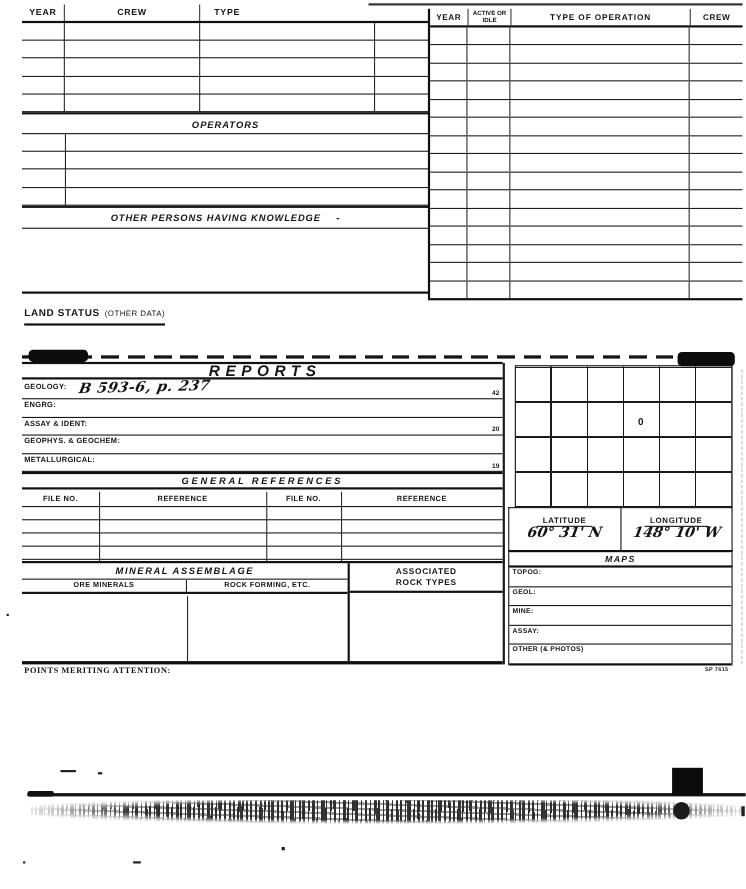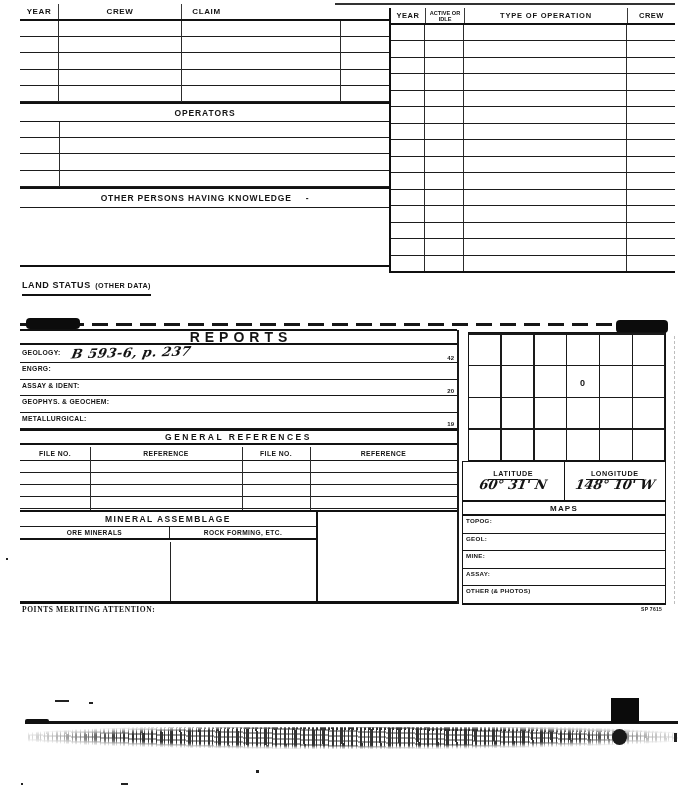--- a/index.html
+++ b/index.html
@@ -11,21 +11,21 @@
   
   #tltable{left:20px;top:4px;width:370px;}
   .tl-head{display:flex;height:17px;border-bottom:2.6px solid #111;}
   .tl-head>div{display:flex;align-items:center;justify-content:center;
                font-size:8px;font-weight:bold;letter-spacing:.6px;}
   .tl-head>div+div{border-left:1px solid #3a3a3a;}
   .w-year{width:38px}.w-owner{width:123px}.w-claim{width:159px}.w-file{width:50px}
   .tl-rows{position:relative;height:81px;}
   .lrow{height:16.2px;border-bottom:1.4px solid #1d1d1d;}
   .vline{position:absolute;top:0;bottom:0;width:1.2px;background:#2c2c2c;}
-  .band{display:flex;align-items:center;justify-content:center;font-weight:bold;}
+  .band{display:flex;align-items:center;justify-content:center;font-weight:bold;font-style:italic;}
   #operators-band{height:20px;border-top:2.6px solid #111;border-bottom:1.8px solid #161616;
                   font-size:8.5px;letter-spacing:.9px;}
   .tl-rows2{position:relative;height:65px;}
   .lrow2{height:16.2px;border-bottom:1.4px solid #1d1d1d;}
   #others-band{height:21px;border-top:2.6px solid #111;border-bottom:1.5px solid #1a1a1a;
                font-size:8.5px;letter-spacing:.8px;}
   #tl-empty{height:59px;border-bottom:2.8px solid #101010;}
 
   
   #trtable{left:389px;top:8px;width:286px;border-left:2.8px solid #101010;}
@@ -40,21 +40,21 @@
   .tr-rows{display:flex;flex-direction:column;height:248px;}
   .rrow{flex:1;display:flex;border-bottom:1.4px solid #1d1d1d;}
   .rrow:last-child{border-bottom:2.6px solid #101010;}
   .rc1{width:34px;border-right:1.2px solid #2c2c2c;}
   .rc2{width:39px;border-right:1.2px solid #2c2c2c;}
   .rc3{width:163px;border-right:1.2px solid #2c2c2c;}
   .rc4{flex:1;}
 
   #landstatus{left:22px;top:274px;border-bottom:2.2px solid #111;padding-bottom:2px;}
   #landstatus .ls-main{font-size:9px;font-weight:bold;letter-spacing:.6px;}
-  #landstatus .ls-detail{font-size:7.2px;font-weight:bold;letter-spacing:.4px;}
+  #landstatus .ls-detail{font-size:7.2px;font-weight:normal;letter-spacing:.4px;}
 
   
   #topdash{left:20px;top:323px;width:648px;height:3px;
     background:repeating-linear-gradient(90deg,#161616 0 16px,transparent 16px 24px);}
   .smudge{background:#0c0c0c;border-radius:4px;}
   #smudgeL{left:26px;top:318px;width:54px;height:11px;}
   #smudgeR{left:616px;top:320px;width:52px;height:13px;}
 
   #reports-band{left:20px;top:329px;width:437px;height:16px;border-top:2px solid #111;
     border-bottom:2px solid #111;font-size:14px;letter-spacing:5px;padding-left:5px;}
@@ -135,21 +135,21 @@
 </style>
 </head>
 <body>
 
 <div class="abs" id="topline-partial"></div>
 
 <div class="abs" id="tltable">
   <div class="tl-head">
     <div class="w-year">YEAR</div>
     <div class="w-owner">CREW</div>
-    <div class="w-file">CLAIM</div>
+    <div class="w-file">TYPE</div>
   </div>
   <div class="tl-rows">
     <div class="lrow"></div>
     <div class="lrow"></div>
     <div class="lrow"></div>
     <div class="lrow"></div>
     <div class="lrow"></div>
     <div class="vline" style="left:38px"></div>
     <div class="vline" style="left:161px"></div>
     <div class="vline" style="left:320px"></div>
@@ -323,20 +323,26 @@
 
 <div id="ma-section">
   <div id="ma-left">
     <div class="band" id="ma-title">MINERAL ASSEMBLAGE</div>
     <div class="ma-cols">
       <div class="mc1">ORE MINERALS</div>
       <div class="mc2">ROCK FORMING, ETC.</div>
     </div>
     <div id="ma-bodyline"></div>
   </div>
+  <div id="assoc">
+    <div id="assoc-head">
+      <div>ASSOCIATED</div>
+      <div>ROCK TYPES</div>
+    </div>
+  </div>
 </div>
 <div class="abs" id="ma-bottomline"></div>
 
 <div class="abs" id="panel-vline"></div>
 <div class="abs" id="grid"></div>
 <div class="abs" id="grid-mark">0</div>
 
 <div class="abs" id="latlon">
   <div class="ll-cell">
     <span class="ll-lab">LATITUDE</span>

